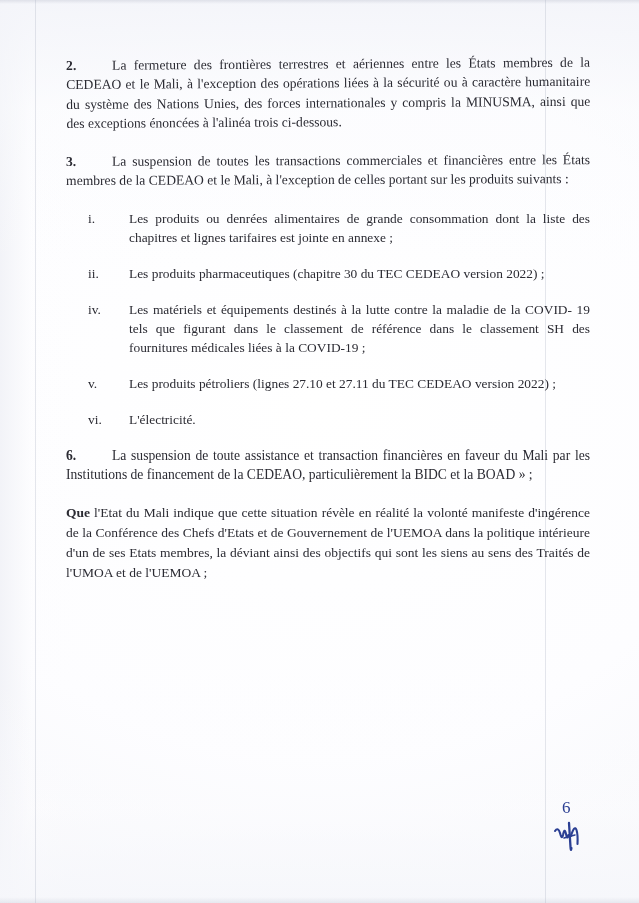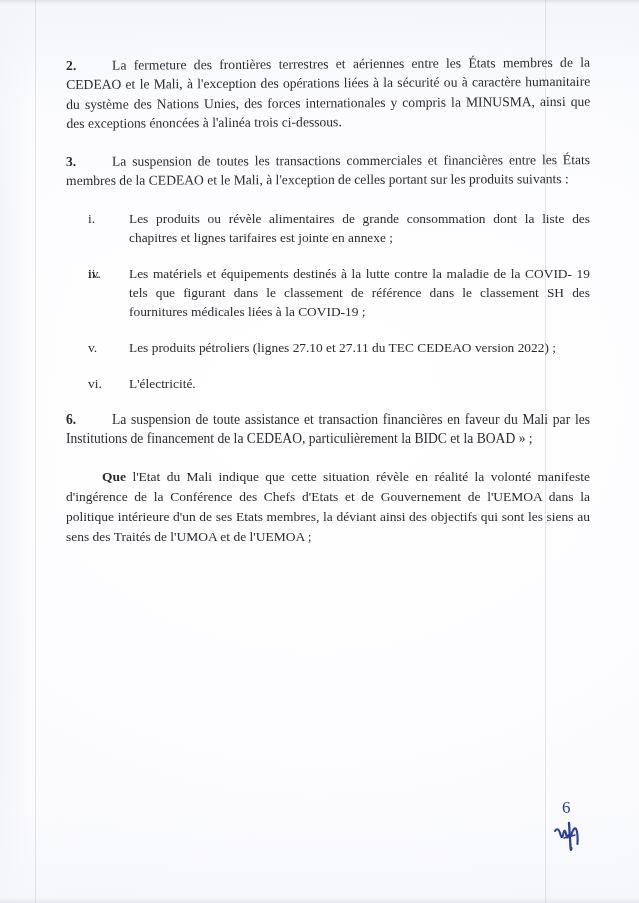--- a/index.html
+++ b/index.html
@@ -98,21 +98,21 @@
     text-align: left;
     font-size: 13.4px;
   }
 
   .para-que {
     font-size: 13.5px;
     line-height: 1.48;
     text-align: justify;
     margin: 0;
   }
-  .para-que .lead { font-weight: bold; margin-left: 36px; }
+  .para-que .lead { font-weight: bold; }
 
   
   .page-mark {
     position: absolute;
     right: 33px;
     bottom: 42px;
     width: 60px;
     height: 62px;
     color: #2b3f93;
   }
@@ -148,24 +148,25 @@
       <span class="num">2.</span><span>La fermeture des frontières terrestres et aériennes entre les États membres de la CEDEAO et le Mali, à l'exception des opérations liées à la sécurité ou à caractère humanitaire du système des Nations Unies, des forces internationales y compris la MINUSMA, ainsi que des exceptions énoncées à l'alinéa trois ci-dessous.</span>
     </p>
 
     <p class="para skewed-2">
       <span class="num">3.</span><span>La suspension de toutes les transactions commerciales et financières entre les États membres de la CEDEAO et le Mali, à l'exception de celles portant sur les produits suivants :</span>
     </p>
 
     <ul class="roman-list">
       <li class="roman-item">
         <span class="rn">i.</span>
-        <span>Les produits ou révèle alimentaires de grande consommation dont la liste des chapitres et lignes tarifaires est jointe en annexe ;</span>
+        <span>Les produits ou denrées alimentaires de grande consommation dont la liste des chapitres et lignes tarifaires est jointe en annexe ;</span>
       </li>
       <li class="roman-item">
         <span class="rn">ii.</span>
+        <span>Les produits pharmaceutiques (chapitre 30 du TEC CEDEAO version 2022) ;</span>
       </li>
       <li class="roman-item">
         <span class="rn">iv.</span>
         <span>Les matériels et équipements destinés à la lutte contre la maladie de la COVID- 19 tels que figurant dans le classement de référence dans le classement SH des fournitures médicales liées à la COVID-19 ;</span>
       </li>
       <li class="roman-item">
         <span class="rn">v.</span>
         <span>Les produits pétroliers (lignes 27.10 et 27.11 du TEC CEDEAO version 2022) ;</span>
       </li>
       <li class="roman-item">

